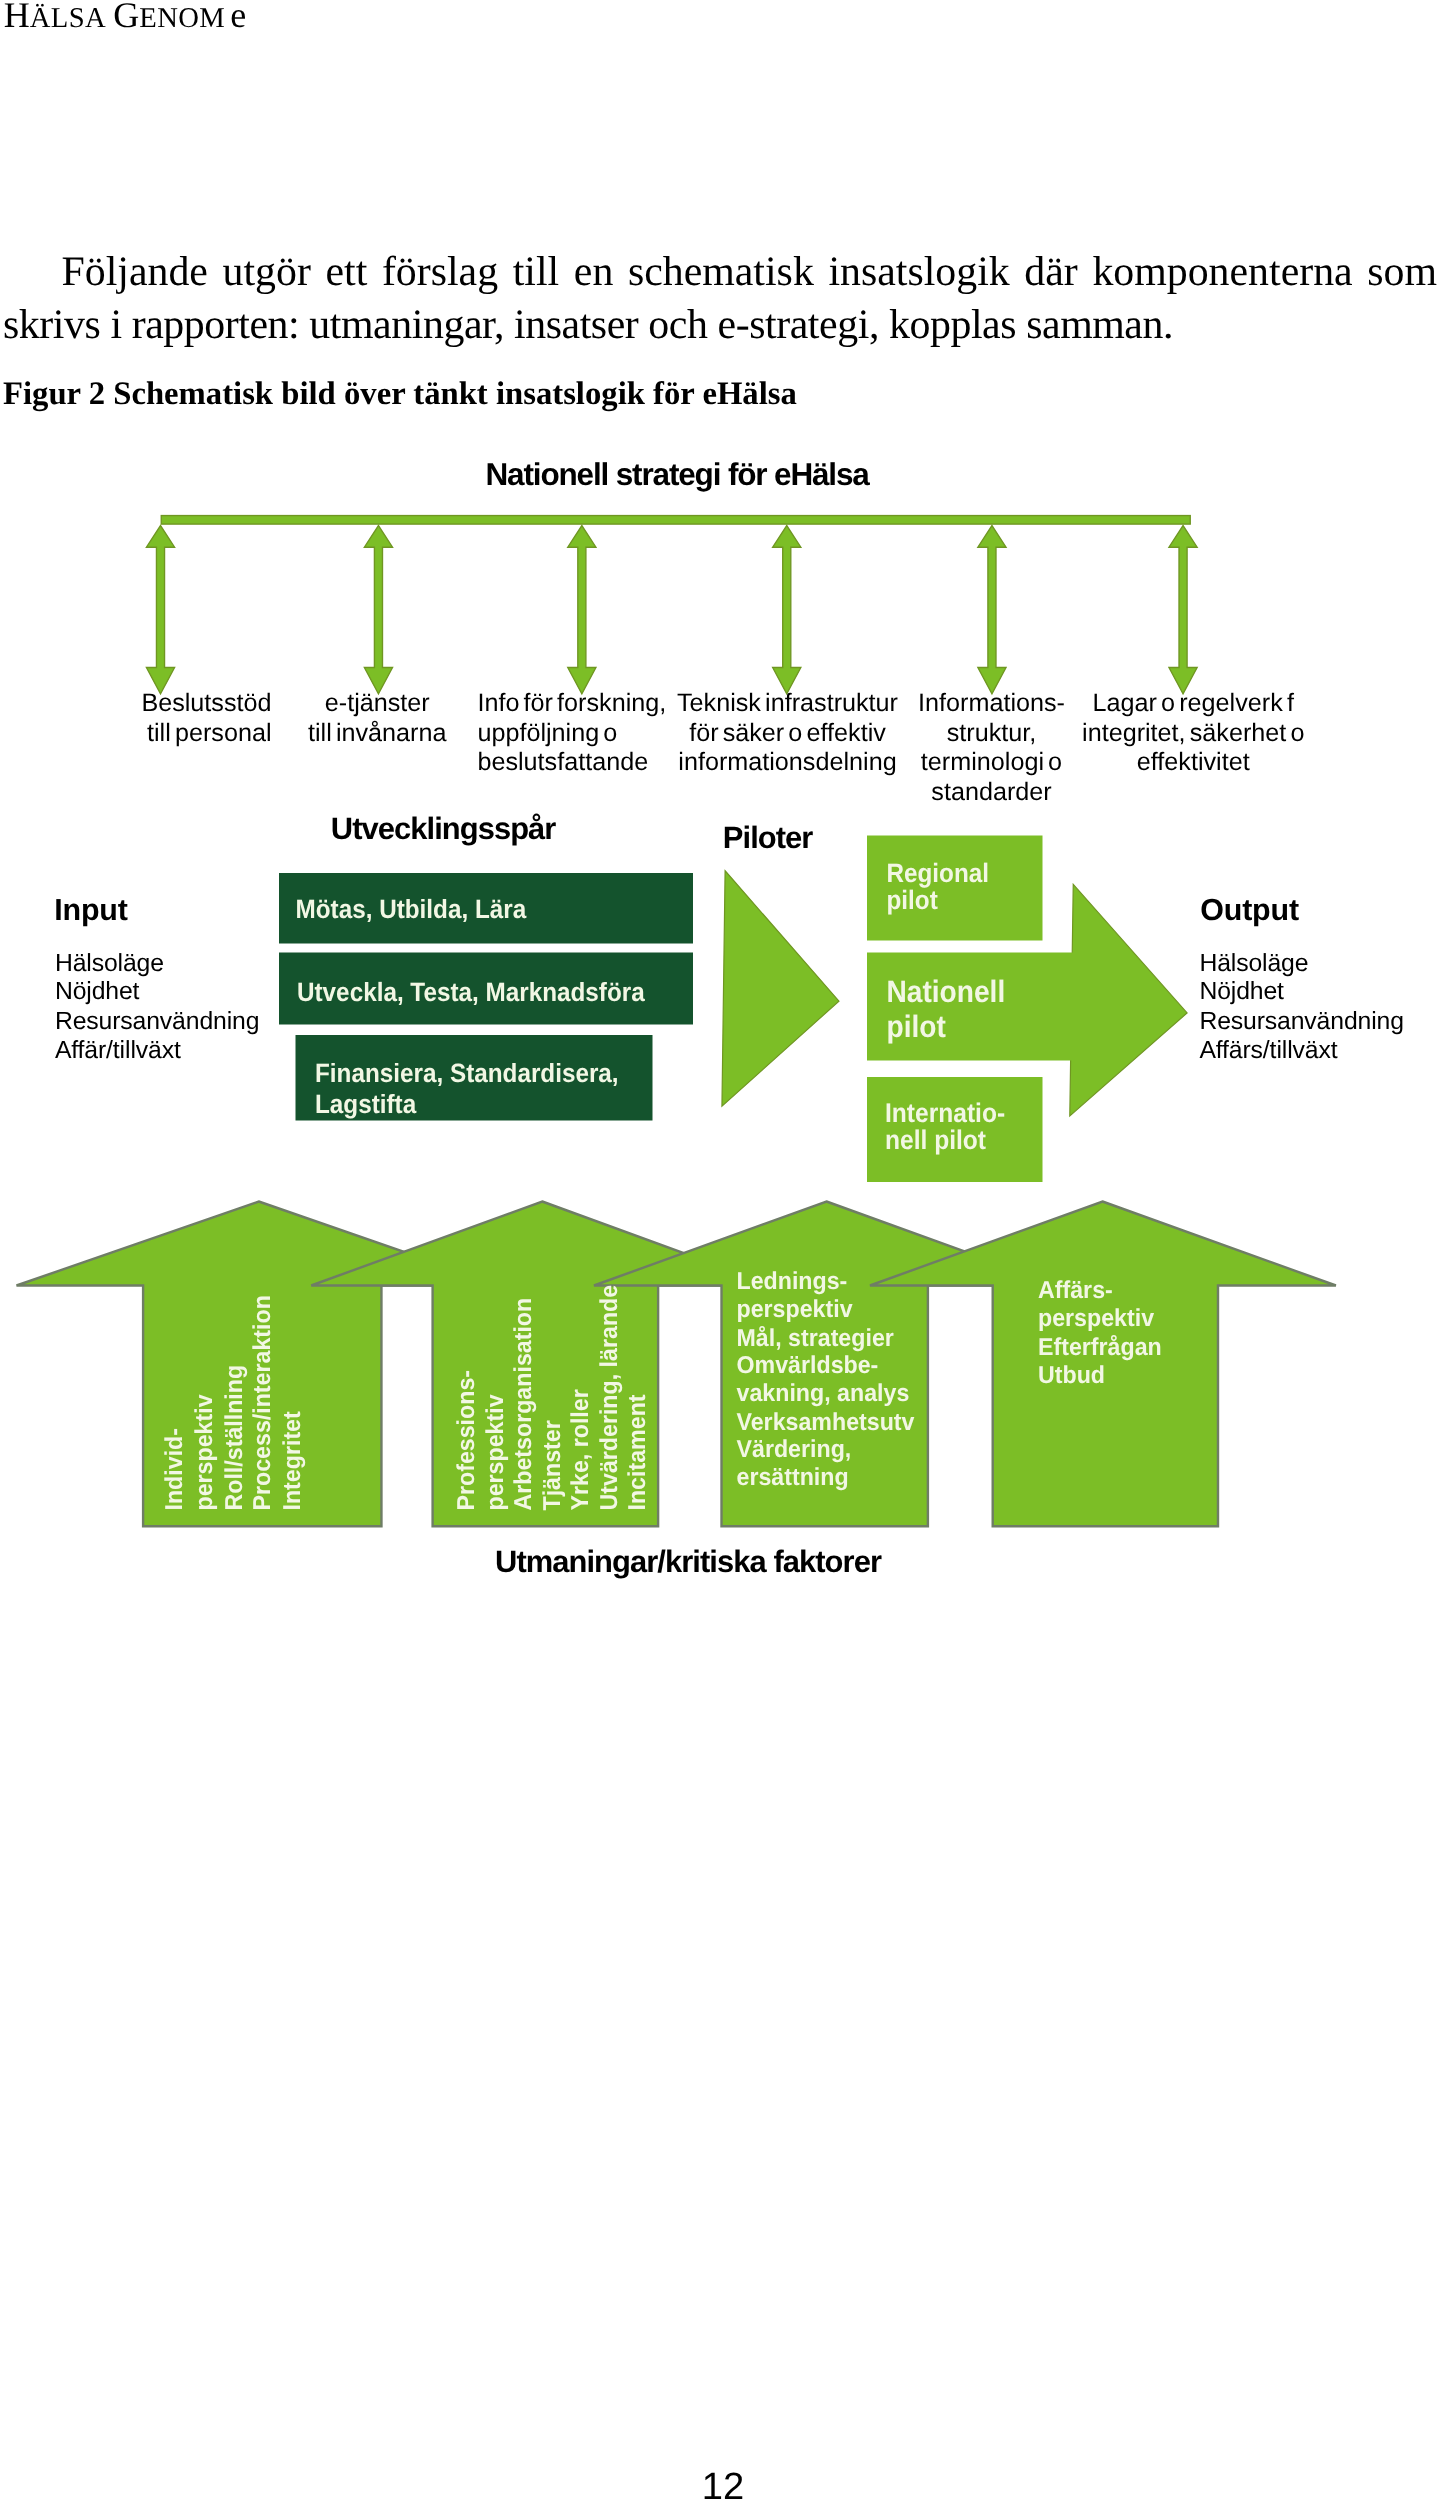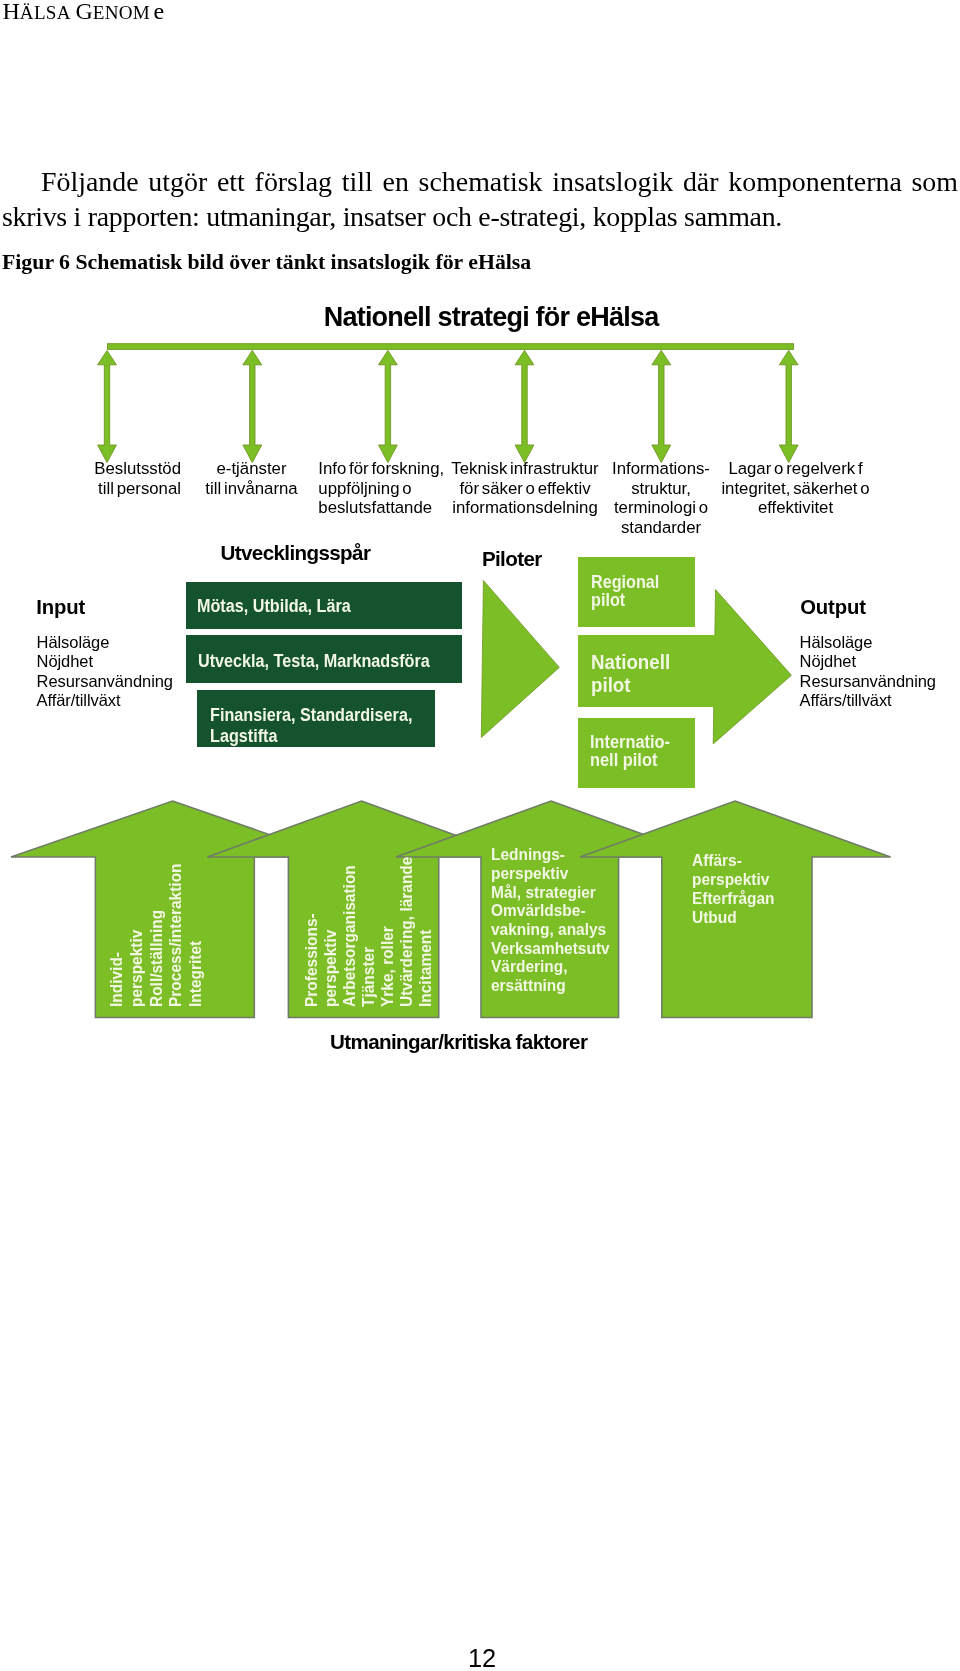--- a/index.html
+++ b/index.html
@@ -19,21 +19,21 @@
 
   
   #para{left:2px;top:165.3px;width:956px;font-size:27.9px;line-height:34.6px;
         color:#000;font-family:"Liberation Serif",serif;}
   #para .jline{text-align:justify;text-align-last:justify;text-indent:39px;
                height:34.6px;overflow:hidden;}
   #para .lastline{text-align:left;letter-spacing:-0.285px;}
   #caption{left:2px;top:247.5px;font-size:21.8px;line-height:28px;font-weight:bold;
         color:#000;font-family:"Liberation Serif",serif;white-space:nowrap;}
   #strategyTitle{font-family:"Liberation Sans",sans-serif;font-weight:bold;
-        font-size:27px;line-height:24px;color:#000;left:323.7px;top:304.8px;
+        font-size:21px;line-height:24px;color:#000;left:323.7px;top:304.8px;
         white-space:nowrap;letter-spacing:-0.77px;}
   #topbar{left:0;top:0;width:960px;height:470px;}
   .colhead{font-family:"Liberation Sans",sans-serif;font-size:16.8px;line-height:19.6px;
         color:#000;text-align:center;word-spacing:-1.9px;}
   #inputTitle,#outputTitle{font-family:"Liberation Sans",sans-serif;font-weight:bold;
         font-size:20.3px;line-height:23.3px;color:#000;white-space:nowrap;letter-spacing:-0.12px;}
   .sidelist{font-family:"Liberation Sans",sans-serif;font-size:16.5px;line-height:19.1px;letter-spacing:-0.08px;color:#000;white-space:nowrap;}
   #trackTitle,#pilotsTitle{font-family:"Liberation Sans",sans-serif;font-weight:bold;
         font-size:20.6px;line-height:23.7px;color:#000;white-space:nowrap;letter-spacing:-0.62px;}
   .tbox{background:#14532d;}
@@ -58,21 +58,21 @@
 
 <div class="pg">
 
   <div class="abs" id="runhead"><span class="cap">H</span><span class="sc">ÄLSA</span><span class="gap">&nbsp;</span><span class="cap">G</span><span class="sc">ENOM</span><span class="tail">e</span></div>
 
   <div class="abs" id="para">
     <div class="jline">Följande utgör ett förslag till en schematisk insatslogik där komponenterna som be-</div>
     <div class="lastline">skrivs i rapporten: utmaningar, insatser och e-strategi, kopplas samman.</div>
   </div>
 
-  <div class="abs" id="caption">Figur 6 Schematisk bild över tänkt insatslogik för eHälsa</div>
+  <div class="abs" id="caption">Figur 2 Schematisk bild över tänkt insatslogik för eHälsa</div>
 
   <div class="abs" id="strategyTitle">Nationell strategi för eHälsa</div>
 
   <svg class="abs" id="topbar" width="960" height="470" viewBox="0 0 960 470">
       <rect x="107.5" y="343.7" width="686" height="5.699999999999989" fill="#7cbe26" stroke="#6f9622" stroke-width="0.9"></rect>
       <path d="M104.3 364.8 L104.3 445 L97.6 445 L107 462.6 L116.4 445 L109.7 445 L109.7 364.8 L116.4 364.8 L107 350.4 L97.6 364.8 Z" fill="#7cbe26" stroke="#6f9622" stroke-width="0.9" stroke-linejoin="miter"></path>
       <path d="M249.60000000000002 364.8 L249.60000000000002 445 L242.9 445 L252.3 462.6 L261.7 445 L255 445 L255 364.8 L261.7 364.8 L252.3 350.4 L242.9 364.8 Z" fill="#7cbe26" stroke="#6f9622" stroke-width="0.9" stroke-linejoin="miter"></path>
       <path d="M385.2 364.8 L385.2 445 L378.5 445 L387.9 462.6 L397.29999999999995 445 L390.59999999999997 445 L390.59999999999997 364.8 L397.29999999999995 364.8 L387.9 350.4 L378.5 364.8 Z" fill="#7cbe26" stroke="#6f9622" stroke-width="0.9" stroke-linejoin="miter"></path>
       <path d="M521.8 364.8 L521.8 445 L515.1 445 L524.5 462.6 L533.9 445 L527.2 445 L527.2 364.8 L533.9 364.8 L524.5 350.4 L515.1 364.8 Z" fill="#7cbe26" stroke="#6f9622" stroke-width="0.9" stroke-linejoin="miter"></path>
       <path d="M658.5999999999999 364.8 L658.5999999999999 445 L651.9 445 L661.3 462.6 L670.6999999999999 445 L664 445 L664 364.8 L670.6999999999999 364.8 L661.3 350.4 L651.9 364.8 Z" fill="#7cbe26" stroke="#6f9622" stroke-width="0.9" stroke-linejoin="miter"></path>

